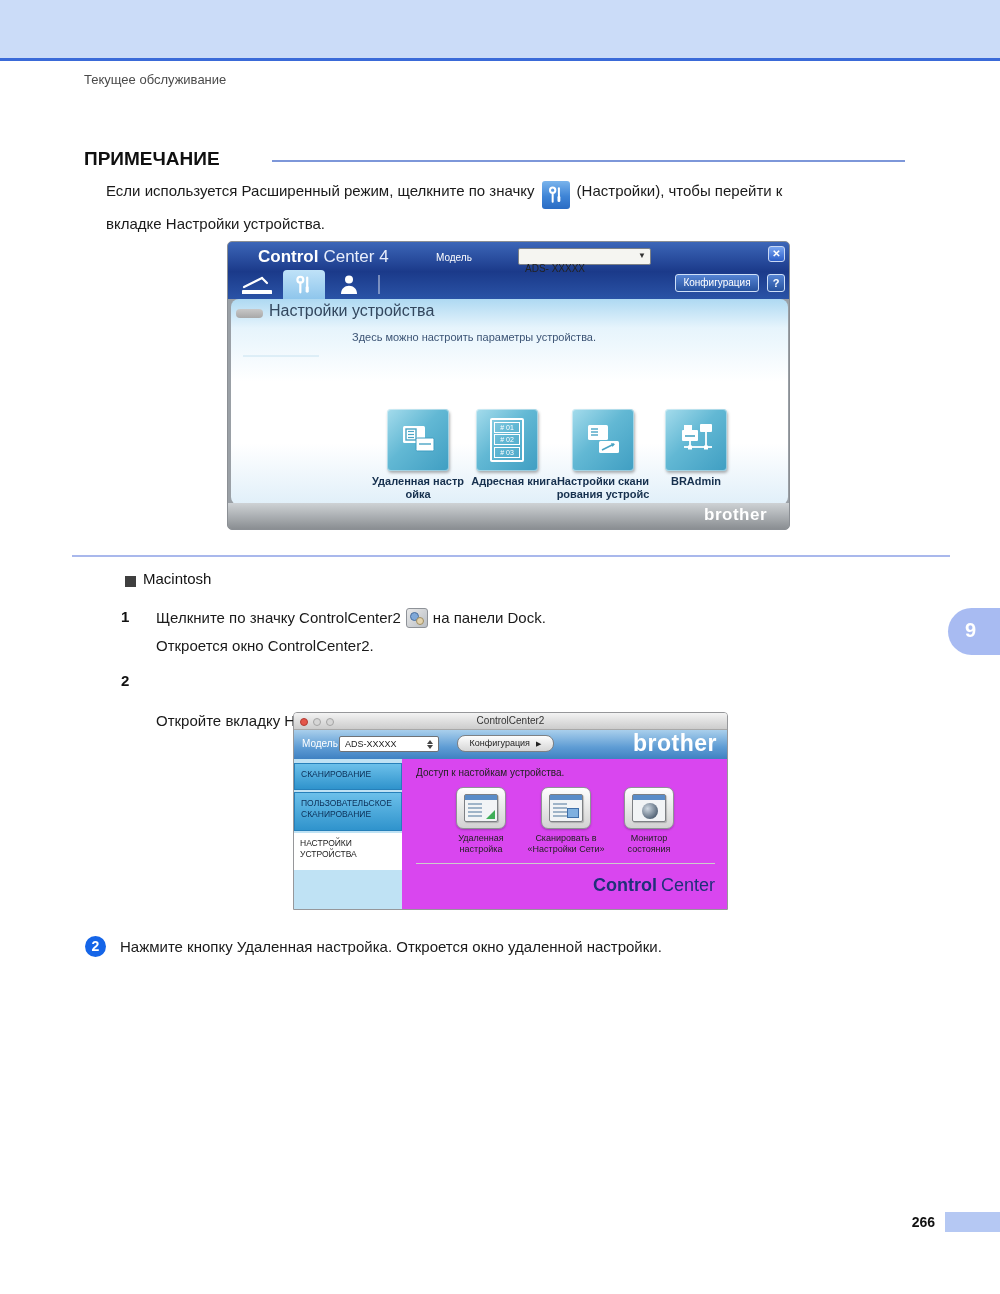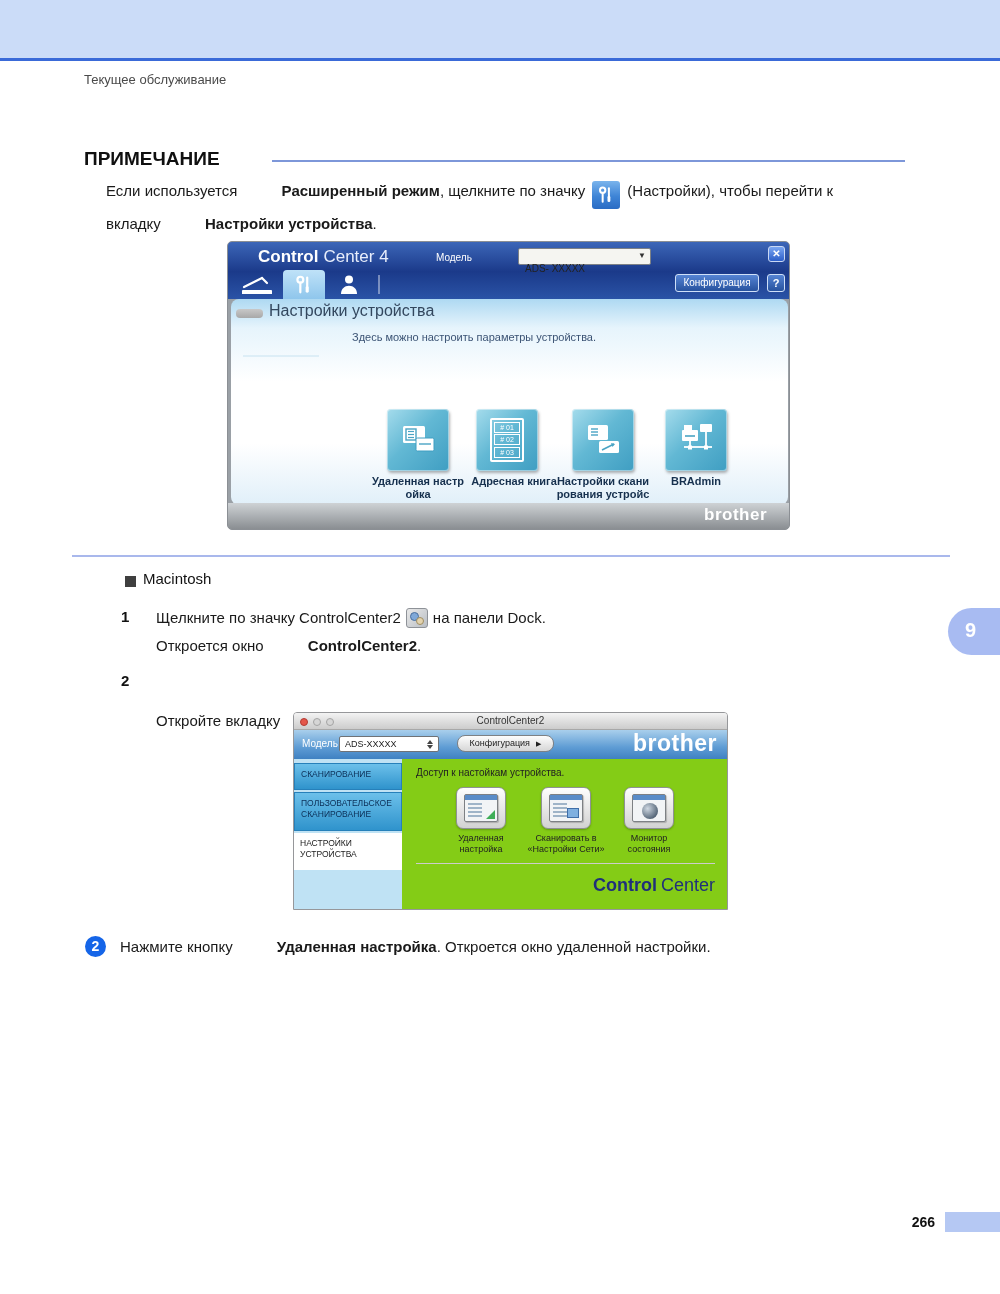--- a/index.html
+++ b/index.html
@@ -12,21 +12,21 @@
   .top-banner { position:absolute; left:0; top:0; width:1000px; height:61px;
     background:#cbdcf8; border-bottom:3px solid #3a6ad8; }
   .breadcrumb { position:absolute; left:84px; top:72px; font-size:13px; color:#4a4a4a; }
   .note-title { position:absolute; left:84px; top:148px; font-size:19px; font-weight:bold; color:#101010; }
   .note-rule { position:absolute; left:272px; top:160px; width:633px; height:2px; background:#7d97d9; }
   .note-body { position:absolute; left:106px; top:176px; width:845px; font-size:15px;
     color:#1a1a1a; line-height:30px; }
   .tools-badge { display:inline-flex; width:28px; height:28px; border-radius:3px;
     background:linear-gradient(180deg,#7ab4ec 0%,#3e84d6 55%,#2a6cc4 100%);
     align-items:center; justify-content:center; vertical-align:-9px; margin:0 7px; }
-  .bold { font-weight:bold;margin-left:40px; }
+  .bold { font-weight:normal; }
   .divider { position:absolute; left:72px; top:555px; width:878px; height:2px; background:#a9b8ec; }
   .mac-square { position:absolute; left:125px; top:576px; width:11px; height:11px; background:#3f3f3f; }
   .mac-heading { position:absolute; left:143px; top:570px; font-size:15px; color:#111; }
   .step-num { position:absolute; font-size:15px; font-weight:bold; color:#111; }
   .step-text { position:absolute; font-size:15px; color:#1a1a1a; }
   .dock-icon { display:inline-block; width:22px; height:20px; vertical-align:-5px; margin:0 5px;
     border-radius:3px; background:linear-gradient(135deg,#e9e9e9,#b9bec4); border:1px solid #8e9298; position:relative; }
   .dock-icon .gear1 { position:absolute; left:3px; top:3px; width:9px; height:9px; border-radius:50%;
     background:#7fa8d8; border:1px solid #4a6f9e; }
   .dock-icon .gear2 { position:absolute; left:9px; top:8px; width:8px; height:8px; border-radius:50%;
@@ -110,21 +110,21 @@
     display:flex; flex-direction:column; align-items:center; justify-content:center; gap:1px; }
   .tri-up { width:0; height:0; border-left:3px solid transparent; border-right:3px solid transparent;
     border-bottom:4px solid #444; }
   .tri-down { width:0; height:0; border-left:3px solid transparent; border-right:3px solid transparent;
     border-top:4px solid #444; }
   .cc2-config { position:absolute; left:163px; top:5px; width:97px; height:17px; border-radius:8px;
     background:linear-gradient(180deg,#fdfdfd,#d6d6d6); border:1px solid #7e8184;
     font-size:9px; color:#222; text-align:center; line-height:15px; }
   .cc2-config .arr { font-size:7px; margin-left:6px; }
   .cc2-brand { position:absolute; right:10px; top:0px; font-size:23px; font-weight:bold; color:#ffffff; letter-spacing:.5px; }
-  .cc2-body { position:absolute; left:0; top:46px; width:100%; height:152px; background:#84cc16; }
+  .cc2-body { position:absolute; left:0; top:46px; width:100%; height:152px; background:#d946ef; }
   .cc2-sidebar { position:absolute; left:0; top:0; width:108px; height:152px; background:#bfe2f4; }
   .cc2-tab { position:absolute; left:0; width:108px; padding:5px 6px; font-size:8.5px; color:#0c2f57;
     background:linear-gradient(180deg,#6cc0ea,#2f93cc); border:1px solid #2680ba; line-height:11px; white-space:pre-line; }
   .cc2-tab.t1 { top:4px; height:27px; }
   .cc2-tab.t2 { top:33px; height:39px; }
   .cc2-tab.active { top:74px; height:37px; background:#ffffff; border:none; color:#1a1a1a; }
   .cc2-content { position:absolute; left:108px; top:0; width:327px; height:152px; }
   .cc2-heading { position:absolute; left:14px; top:8px; font-size:10px; color:#222; }
   .cc2-btn { position:absolute; top:28px; width:50px; height:42px; border-radius:7px;
     background:linear-gradient(180deg,#fefefe,#d2d2d2); border:1px solid #8f9296;
@@ -159,21 +159,21 @@
   <div class="note-rule"></div>
   <div class="note-body">
     <span>Если используется </span><span class="bold">Расширенный режим</span><span>, щелкните по значку</span><span class="tools-badge">
         <svg width="20" height="20" viewBox="0 0 24 24" fill="none" stroke="#ffffff" stroke-width="2.4" stroke-linecap="round">
           <circle cx="8" cy="6.2" r="3.2" fill="none"></circle>
           <line x1="8" y1="9.5" x2="8" y2="20"></line>
           <line x1="15.5" y1="4" x2="15.5" y2="13"></line>
           <rect x="13.8" y="13" width="3.4" height="7.5" rx="1.6" fill="#ffffff" stroke="none"></rect>
         </svg>
       </span><span>(Настройки), чтобы перейти к</span><br>
-    <span>вкладку </span><span class="bold">Настройки устройства</span><span>.</span>
+    <span>вкладке </span><span class="bold">Настройки устройства</span><span>.</span>
   </div>
 
   <div class="cc4">
     <div class="cc4-header">
       <div class="cc4-logo"><span class="lbold">Control</span><span class="lrest">Center 4</span></div>
       <div class="cc4-model-label">Модель</div>
       <div class="cc4-model-select">
         <span class="val">ADS- XXXXX</span>
         <span class="arr">▼</span>
       </div>

